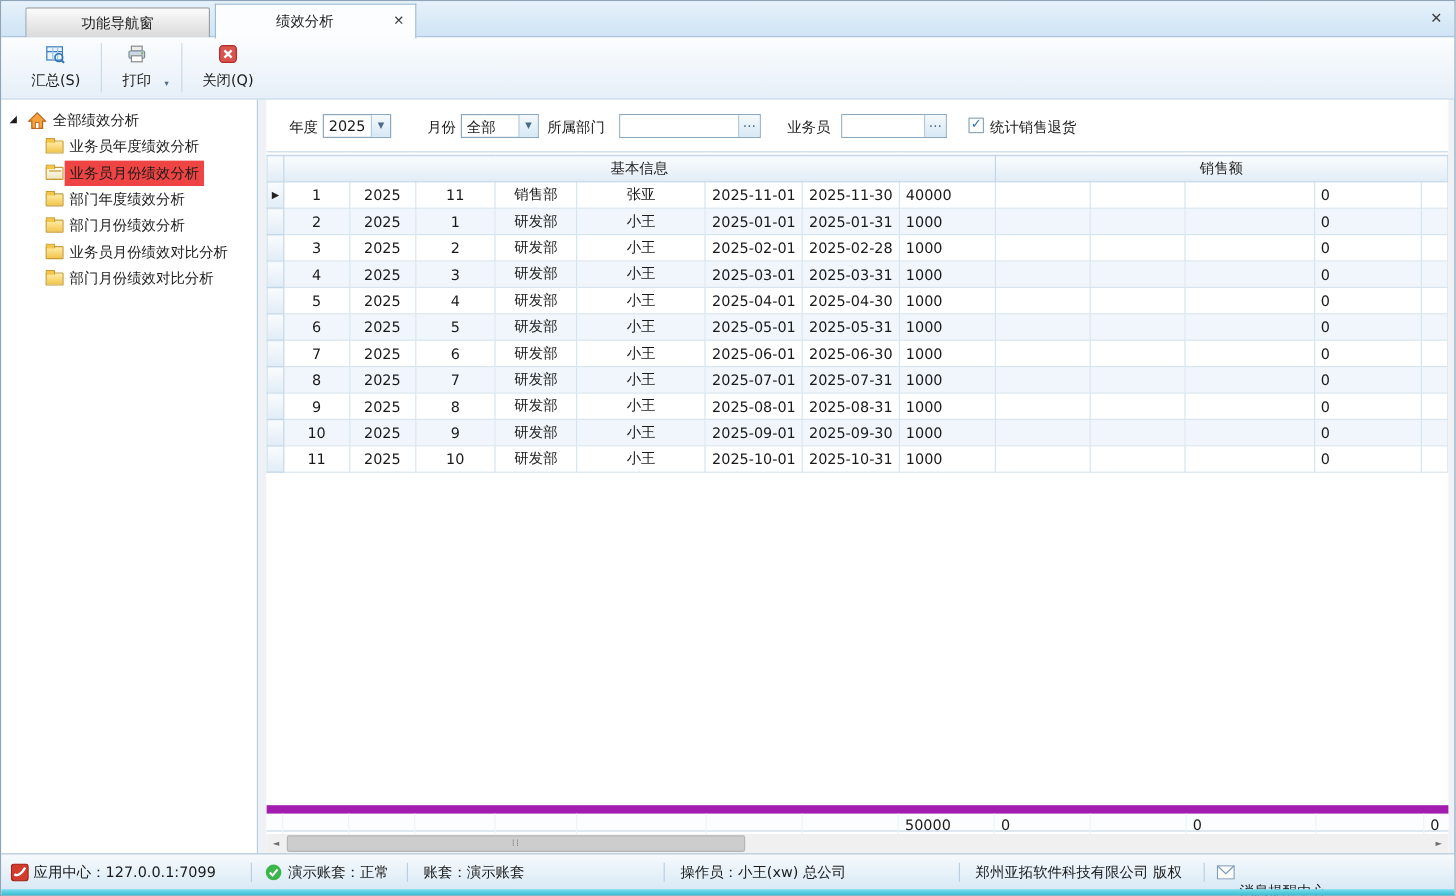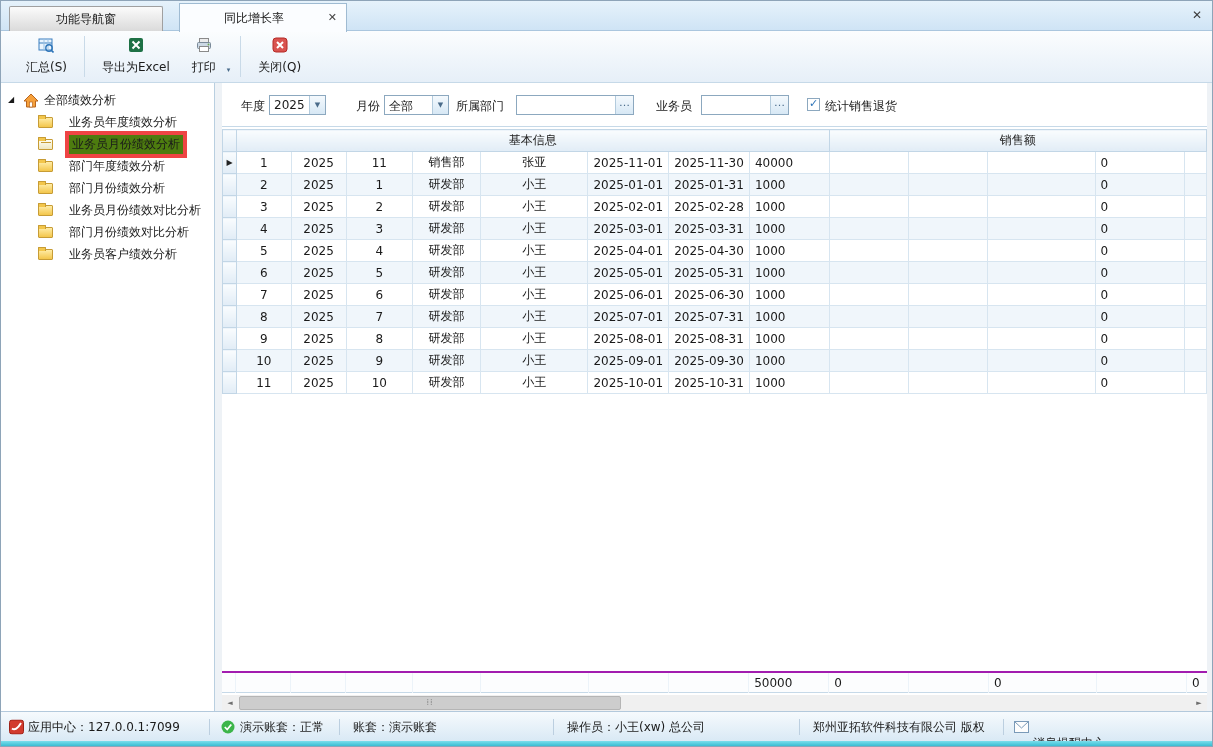--- a/index.html
+++ b/index.html
@@ -7,44 +7,44 @@
   body {
     font-family:"DejaVu Sans","Liberation Sans",sans-serif;
     font-size:12px; color:#1a1a1a; background:#eef2f6;
     position:relative; overflow:hidden;
     border:1px solid #8ea4b8;
   }
   
   .tabstrip { position:absolute; top:0; left:0; width:100%; height:30px;
     background:linear-gradient(#e6f2fb,#cfe4f5); border-bottom:1px solid #aac6de; z-index:5; }
   .tab { position:absolute; display:flex; align-items:center; font-size:12px; cursor:default; }
-  .tab-inactive { left:8px; top:5px; width:154px; height:25px;
+  .tab-inactive { left:20px; top:5px; width:154px; height:25px;
     background:linear-gradient(#fbfbfb,#dadada); border:1px solid #a0a0a0; border-bottom:none;
     border-radius:2px 2px 0 0; justify-content:center; }
   .tab-active { left:178px; top:2px; width:168px; height:29px; background:#fbfdff;
     border:1px solid #9fbbd2; border-bottom:none; z-index:6; justify-content:center; }
   .tab-active .tabclose { position:absolute; right:9px; top:7px; font-size:11px; color:#444; }
   .stripclose { position:absolute; right:10px; top:7px; font-size:12px; color:#3c3c3c; }
   
   .toolbar { position:absolute; top:30px; left:0; width:100%; height:52px;
     background:linear-gradient(#fbfdfe,#e6eff8); border-bottom:1px solid #c6d9e8;
     display:flex; align-items:stretch; padding-left:14px; z-index:4; }
   .tbtn { display:flex; flex-direction:column; align-items:center; justify-content:center;
     gap:6px; padding:0 11px; margin:2px 0; }
   .tbtn span { font-size:12px; }
   .tdrop { display:flex; align-items:flex-end; padding:0 4px 8px 0; font-size:7px; color:#4a6b8a; }
   .tsep { width:1px; background:#c9dae8; margin:5px 6px; }
   
   .treepanel { position:absolute; top:82px; left:0; width:214px; height:628px;
     background:#fff; border-right:1px solid #b9cfe0; overflow:hidden; }
   .tree-root { display:flex; align-items:center; height:22px; margin-top:6px; padding-left:7px; gap:5px; }
   .expander { font-size:8px; color:#1a1a1a; width:10px; line-height:10px; }
-  .tree-item { display:flex; align-items:center; height:22px; padding-left:37px; gap:12px; }
+  .tree-item { display:flex; align-items:center; height:22px; padding-left:37px; gap:1px; }
   .tree-label { padding:1px 3px; border:1px solid transparent; white-space:nowrap; }
-  .tree-item.selected .tree-label { background:#4d7c0f; border:4px solid #ef4444; }
+  .tree-item.selected .tree-label { background:#ef4444; border:1px solid #ef4444; }
   .folder-icon { width:15px; height:11px; flex:0 0 15px;
     background:linear-gradient(#ffeca6,#f3c64b); border:1px solid #c79c35; border-radius:1px;
     position:relative; display:inline-block; }
   .folder-icon::before { content:""; position:absolute; top:-3px; left:-1px; width:6px; height:3px;
     background:#f3c64b; border:1px solid #c79c35; border-bottom:none; border-radius:1px 1px 0 0; }
   .folder-icon.open { background:linear-gradient(#fdfdf2,#efe6bf); }
   .folder-icon.open::after { content:""; position:absolute; left:2px; top:2px; width:10px; height:6px;
     border-top:1px solid #c79c35; border-bottom:1px solid #c79c35; }
   .splitter { position:absolute; top:82px; left:215px; width:6px; height:628px; background:#eef2f6; }
   
@@ -65,21 +65,21 @@
   table.grid { position:absolute; top:46px; left:0; border-collapse:collapse; table-layout:fixed; }
   .grid th, .grid td { height:22px; padding:0 5px; font-size:12px; font-weight:normal;
     overflow:hidden; white-space:nowrap; border:1px solid #d7e5f0; }
   .grid th { background:linear-gradient(#f9fcfe,#e1ecf6); border-color:#c2d6e6; text-align:center; color:#222; }
   .grid th.ind, .grid td.ind { background:linear-gradient(#f9fcfe,#e1ecf6); border-color:#c2d6e6;
     padding:0; text-align:center; font-size:8px; color:#222; }
   .grid td.c { text-align:center; }
   .grid td.l { text-align:left; }
   .grid tr.alt td:not(.ind) { background:#f0f6fb; }
   .gridfooter { position:absolute; left:0; bottom:18px; height:22px; width:987px;
-    border-top:2px solid #a21caf; border-bottom:1px solid #c6d9e8; background:#fcfdfe;margin-top:46px; }
+    border-top:7px solid #a21caf; border-bottom:1px solid #c6d9e8; background:#fcfdfe;margin-top:46px; }
   .gridfooter table { border-collapse:collapse; table-layout:fixed; }
   .gridfooter td { height:20px; padding:0 5px; text-align:left; overflow:hidden; white-space:nowrap;
     border-right:1px solid #ecf3f9; }
   
   .hscroll { position:absolute; left:0; bottom:0; width:100%; height:16px; background:#f0f0f0; }
   .hs-btn { position:absolute; top:0; width:16px; height:16px; display:flex; align-items:center;
     justify-content:center; font-size:7px; color:#6e6e6e; background:#f0f0f0; }
   .hs-btn.left { left:0; } .hs-btn.right { right:0; }
   .hs-thumb { position:absolute; left:17px; top:1px; width:382px; height:14px; background:#cdcdcd;
     border:1px solid #b5b5b5; border-radius:2px; display:flex; align-items:center; justify-content:center; }
@@ -95,48 +95,41 @@
     background:linear-gradient(#7adeec,#1fb0c8); z-index:6; }
 </style>
 </head>
 <body>
 
 <div class="tabstrip">
   <div class="tab tab-inactive">
     <span>功能导航窗</span>
   </div>
   <div class="tab tab-active">
-    <span style="margin-right:18px;">同比增长率</span>
+    <span style="margin-right:18px;">绩效分析</span>
     <span class="tabclose">✕</span>
   </div>
   <span class="stripclose">✕</span>
 </div>
 
 <div class="toolbar">
   <div class="tbtn">
     <svg width="16" height="16">
       <rect x="1" y="2" width="13" height="11" fill="#eaf4fd" stroke="#3a7ebf"></rect>
       <line x1="1" y1="6" x2="14" y2="6" stroke="#3a7ebf"></line>
       <line x1="6" y1="2" x2="6" y2="13" stroke="#9cc3e5"></line>
       <line x1="10" y1="2" x2="10" y2="13" stroke="#9cc3e5"></line>
       <circle cx="11" cy="11" r="3.2" fill="none" stroke="#2d74b8" stroke-width="1.4"></circle>
       <line x1="13.2" y1="13.2" x2="15.5" y2="15.5" stroke="#2d74b8" stroke-width="1.6"></line>
     </svg>
     <span>汇总(S)</span>
   </div>
   <div class="tsep"></div>
   <div class="tbtn">
     <svg width="16" height="16">
-      <rect x="1" y="1" width="14" height="14" rx="2" fill="#1e7145"></rect>
-      <path d="M4.5 4.5 L11.5 11.5 M11.5 4.5 L4.5 11.5" stroke="#fff" stroke-width="2"></path>
-    </svg>
-    <span>导出为Excel</span>
-  </div>
-  <div class="tbtn">
-    <svg width="16" height="16">
       <rect x="3.5" y="1.5" width="9" height="4" fill="#ececec" stroke="#8a8a8a"></rect>
       <rect x="1.5" y="5.5" width="13" height="6" rx="1" fill="#ccd8e4" stroke="#7a8a99"></rect>
       <rect x="3.5" y="9.5" width="9" height="5" fill="#ffffff" stroke="#8a8a8a"></rect>
       <circle cx="12.5" cy="7.5" r="0.9" fill="#6fa84f"></circle>
     </svg>
     <span>打印</span>
   </div>
   <div class="tdrop">▾</div>
   <div class="tsep"></div>
   <div class="tbtn">
@@ -174,24 +167,20 @@
         <span class="folder-icon"></span>
         <span class="tree-label">部门月份绩效分析</span>
       </div>
       <div class="tree-item">
         <span class="folder-icon"></span>
         <span class="tree-label">业务员月份绩效对比分析</span>
       </div>
       <div class="tree-item">
         <span class="folder-icon"></span>
         <span class="tree-label">部门月份绩效对比分析</span>
-      </div>
-      <div class="tree-item">
-        <span class="folder-icon"></span>
-        <span class="tree-label">业务员客户绩效分析</span>
       </div>
     </div>
 </div>
 <div class="splitter"></div>
 
 <div class="content">
   <div class="filterbar">
     <span class="flabel" style="left:19px">年度</span>
     <div class="combo" style="left:47px;width:57px">
       <span class="val">2025</span>

